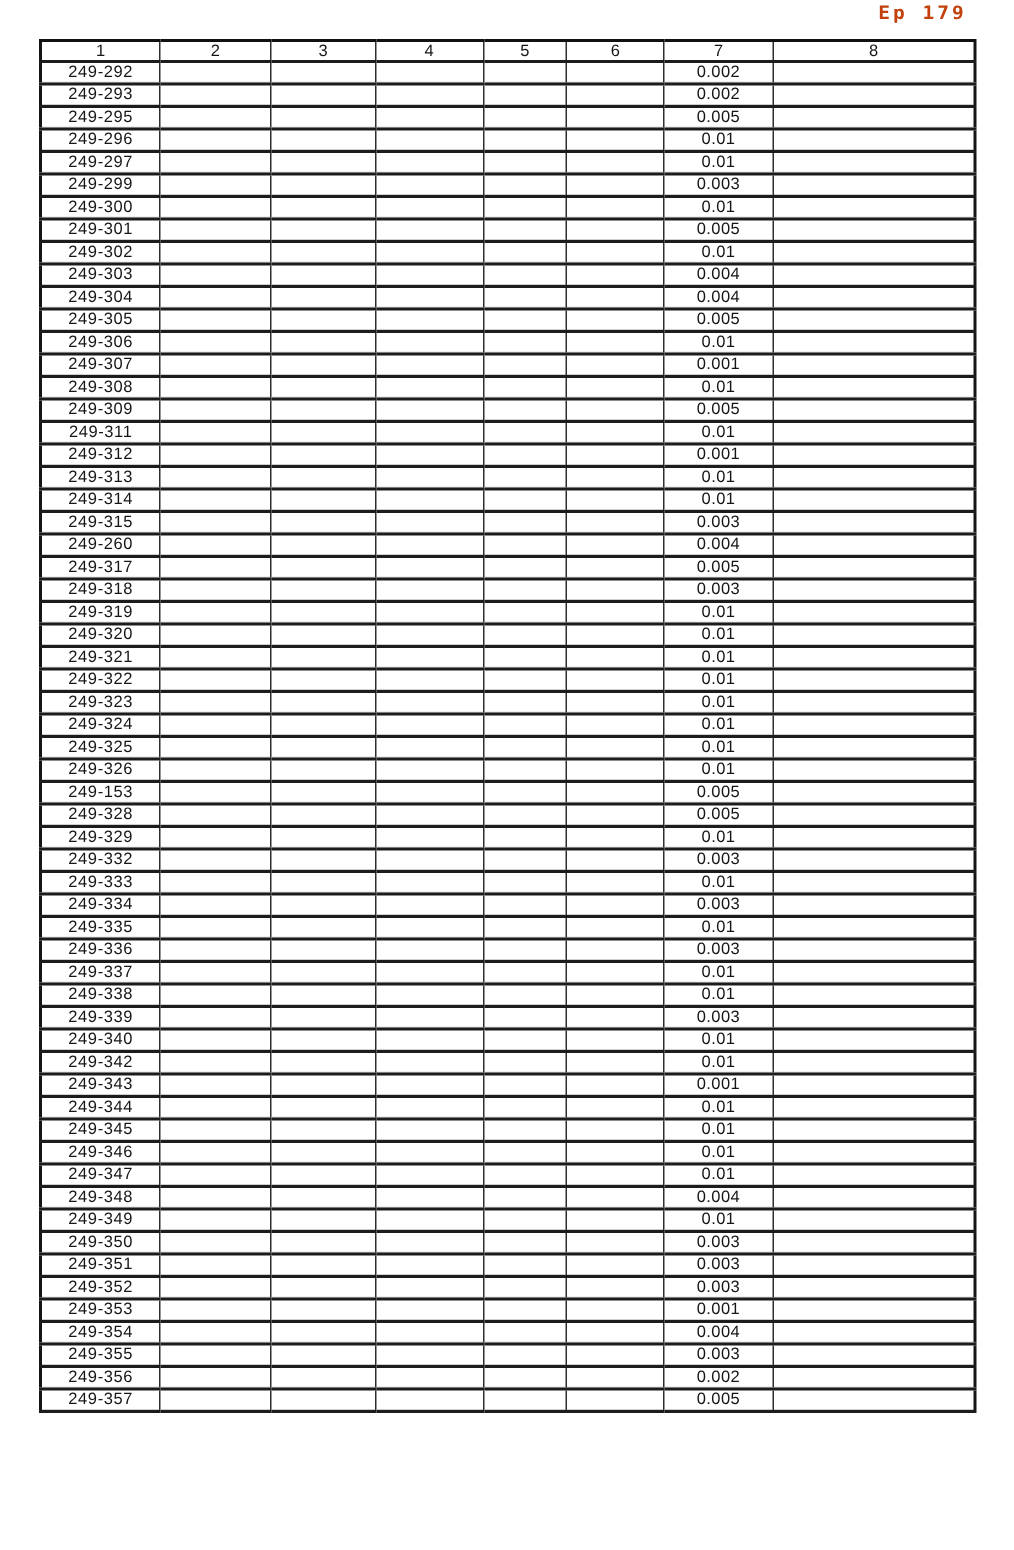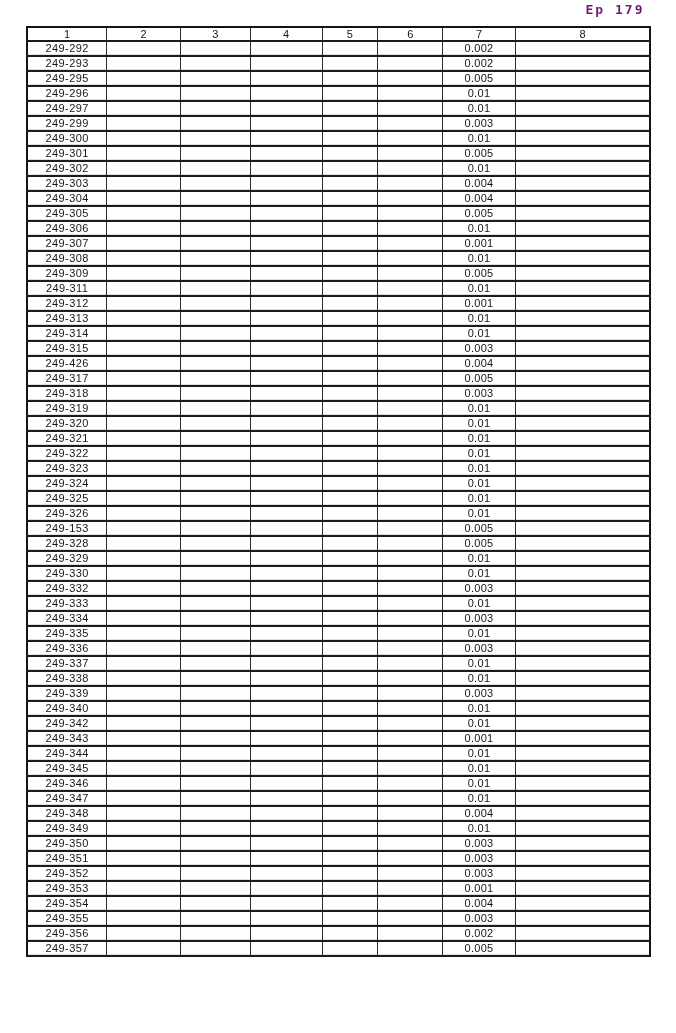--- a/index.html
+++ b/index.html
@@ -17,21 +17,21 @@
     overflow: hidden;
   }
   .page-note {
     position: absolute;
     top: 2px;
     left: 575px;
     width: 80px;
     font-size: 13px;
     font-weight: bold;
     letter-spacing: 2px;
-    color: #701a75;
+    color: #c2410c;
     text-align: center;
     font-family: "DejaVu Sans Mono", "Liberation Mono", monospace;
     transform: scaleY(0.95);
   }
   table.scan-table {
     position: absolute;
     left: 26px;
     top: 26px;
     width: 625px;
     border-collapse: collapse;
@@ -325,21 +325,21 @@
       <td></td>
       <td></td>
       <td></td>
       <td></td>
       <td></td>
       <td class="c-val">0.003</td>
       <td></td>
     </tr>
 
     <tr>
-      <td class="c-id">249-426</td>
+      <td class="c-id">249-260</td>
       <td></td>
       <td></td>
       <td></td>
       <td></td>
       <td></td>
       <td class="c-val">0.004</td>
       <td></td>
     </tr>
 
     <tr>
@@ -478,30 +478,20 @@
       <td class="c-id">249-329</td>
       <td></td>
       <td></td>
       <td></td>
       <td></td>
       <td></td>
       <td class="c-val">0.01</td>
       <td></td>
     </tr>
 
-    <tr>
-      <td class="c-id">249-330</td>
-      <td></td>
-      <td></td>
-      <td></td>
-      <td></td>
-      <td></td>
-      <td class="c-val">0.01</td>
-      <td></td>
-    </tr>
 
 
     <tr>
       <td class="c-id">249-332</td>
       <td></td>
       <td></td>
       <td></td>
       <td></td>
       <td></td>
       <td class="c-val">0.003</td>

